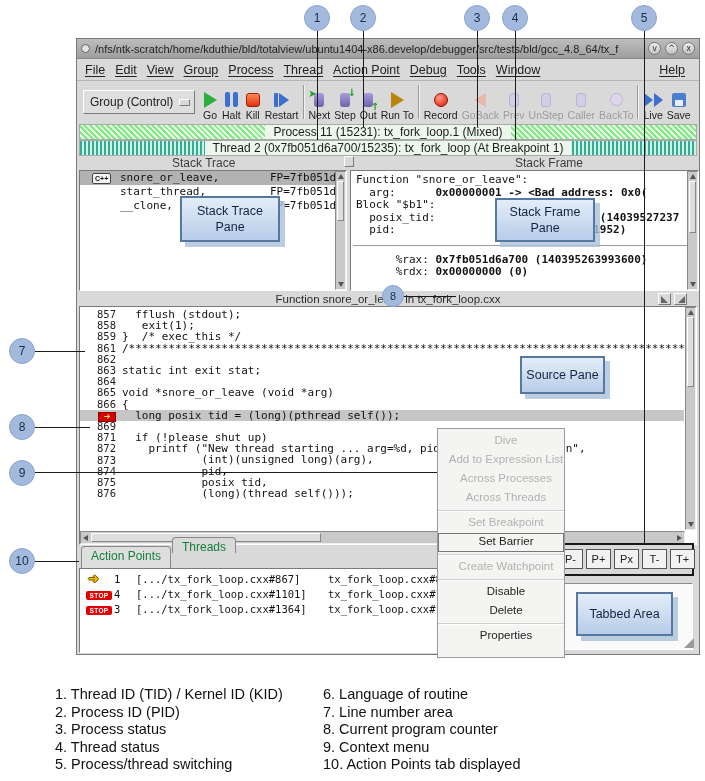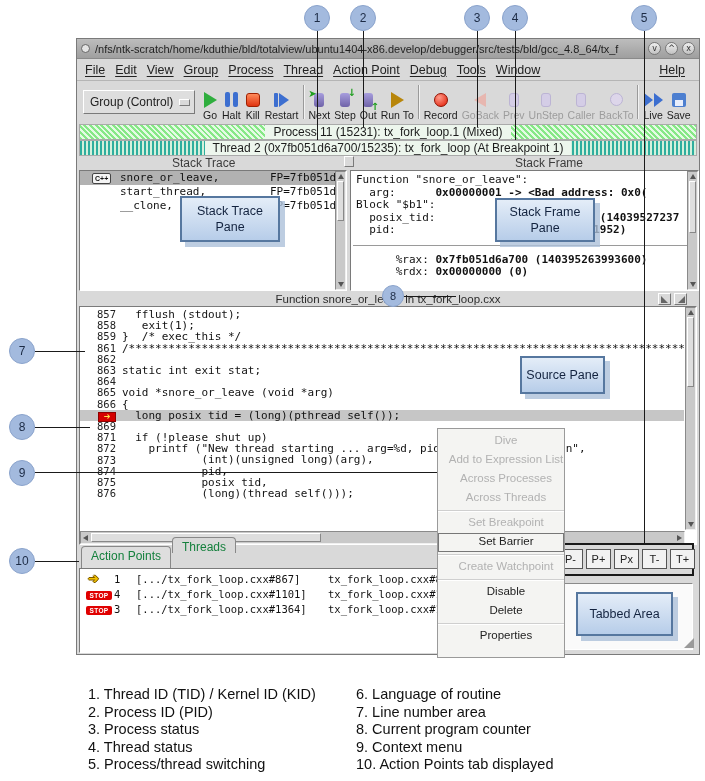--- a/index.html
+++ b/index.html
@@ -160,21 +160,21 @@
         border: 1px solid #8aa3cc; color: #1c2b45; font: 12px/25px "Liberation Sans", sans-serif;
         text-align: center; z-index: 70; }
   .co.sm { width: 22px; height: 22px; font-size: 11px; line-height: 21px; }
   .ann-v { position: absolute; width: 1px; background: #1a1a1a; z-index: 45; }
   .ann-h { position: absolute; height: 1px; background: #1a1a1a; z-index: 45; }
   .lbox { position: absolute; background: linear-gradient(#e4edf8, #b7cde9); border: 2px solid #56779f;
           box-shadow: 5px 5px 0 rgba(173,193,218,.8); color: #13233f; font: 12.5px/1.3 "Liberation Sans", sans-serif;
           display: flex; align-items: center; justify-content: center; text-align: center; z-index: 48; }
 
   
-  .legend { position: absolute; top: 686px; font-size: 14.5px; color: #111; line-height: 17.5px; white-space: nowrap; margin-left: 33px; }
+  .legend { position: absolute; top: 686px; font-size: 14.5px; color: #111; line-height: 17.5px; white-space: nowrap; }
   #legend1 { left: 55px; } #legend2 { left: 323px; }
 </style>
 </head>
 <body>
 
 <div id="stage">
 
   <div id="win">
 
     <div class="titlebar">

